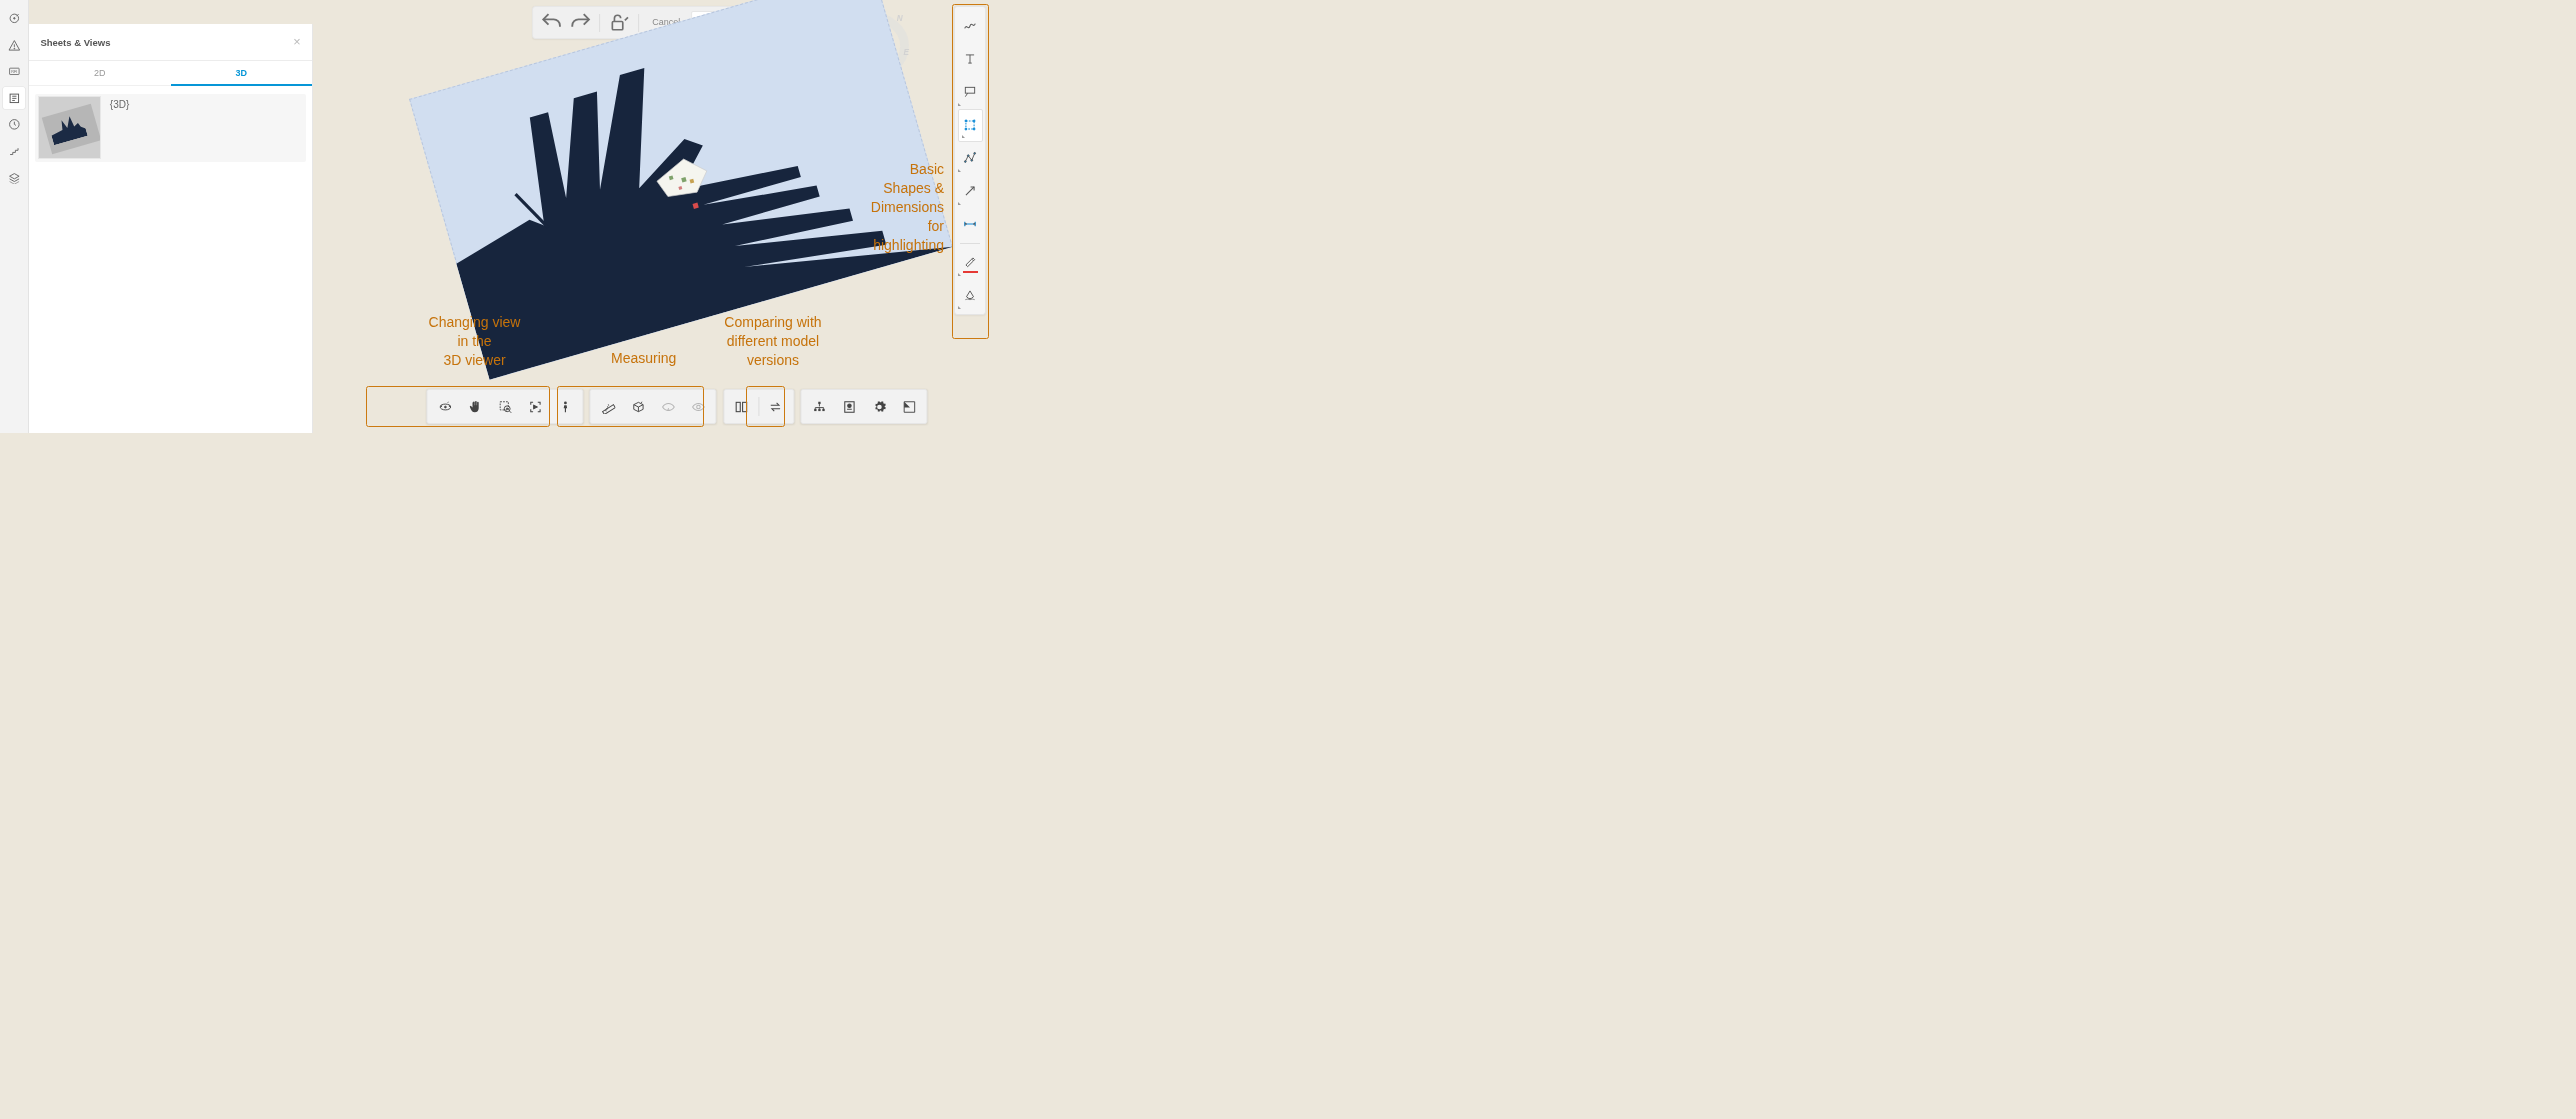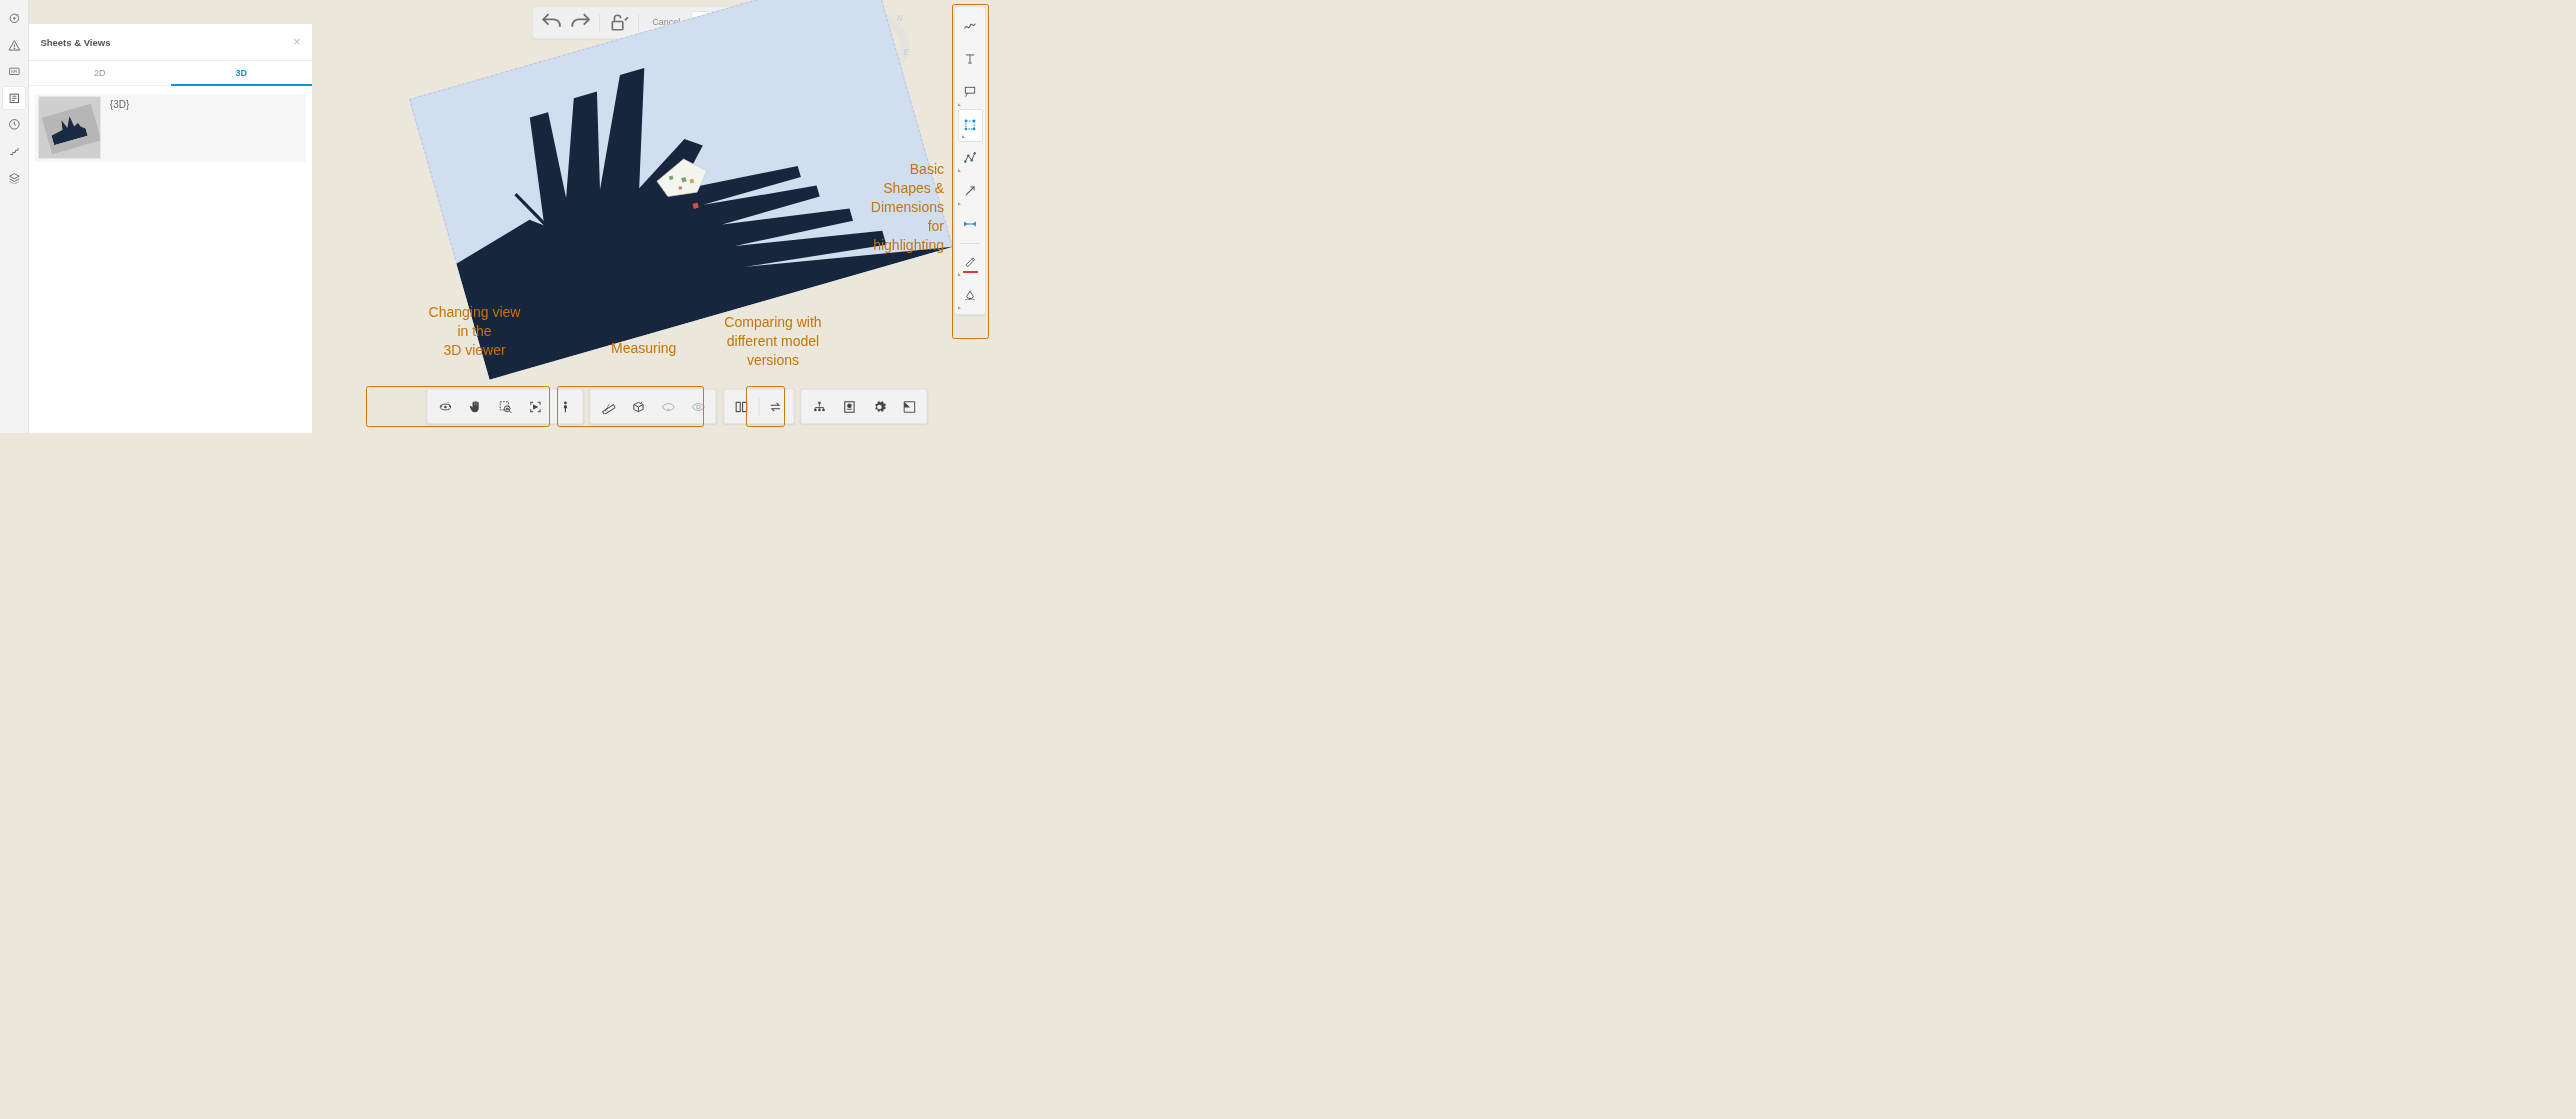--- a/index.html
+++ b/index.html
@@ -391,22 +391,22 @@
       <polygon points="340,232 390,210 420,238 396,266 350,260" fill="#f5f5ef" stroke="#ccc"></polygon>
       <rect x="360" y="230" width="6" height="6" fill="#7fa26b"></rect>
       <rect x="378" y="238" width="7" height="7" fill="#7fa26b"></rect>
       <rect x="370" y="250" width="5" height="5" fill="#d27c7c"></rect>
       <rect x="390" y="244" width="6" height="6" fill="#c7a252"></rect>
       <line x1="120" y1="190" x2="155" y2="255" stroke="#17253d" stroke-width="5"></line>
       <rect x="384" y="282" width="8" height="8" fill="#d84b4b"></rect>
     </svg>
   </div>
 
-  <div class="anno" style="left:111px; bottom:73px; width:101px;">Changing view in the<br>3D viewer</div>
-  <div class="anno" style="left:298px; bottom:75px; width:63px;">Measuring</div>
+  <div class="anno" style="left:111px; bottom:63px; width:101px;">Changing view in the<br>3D viewer</div>
+  <div class="anno" style="left:298px; bottom:65px; width:63px;">Measuring</div>
   <div class="anno" style="left:403px; bottom:63px; width:114px;">Comparing with<br>different model versions</div>
   <div class="anno anno-right">Basic Shapes &amp;<br>Dimensions for<br>highlighting</div>
 
   <div class="bottom-bar">
     <div class="tool-group">
       <div class="tool">
           <svg viewBox="0 0 24 24" fill="none" stroke="currentColor" stroke-width="1.6">
             <ellipse cx="12" cy="12" rx="9" ry="5"></ellipse>
             <path d="M6 8l-2 2 2 2"></path>
             <path d="M18 8l2 2-2 2"></path>

